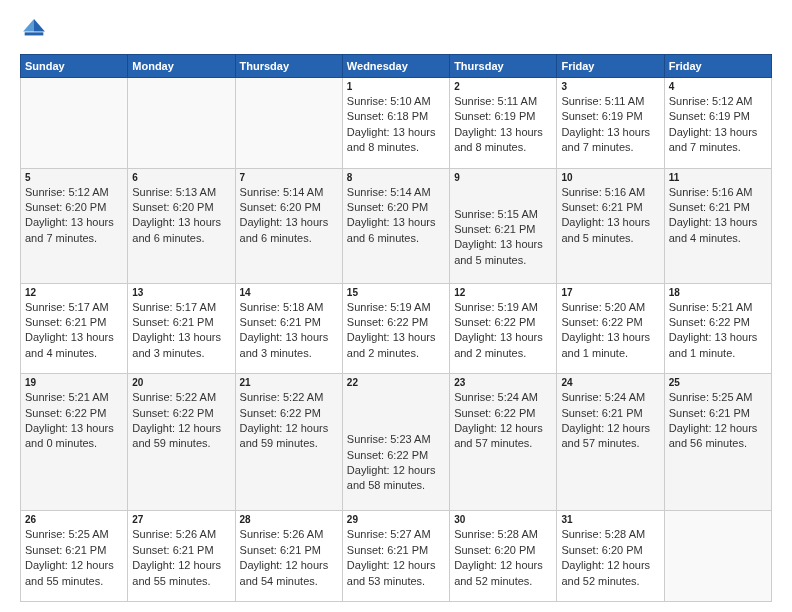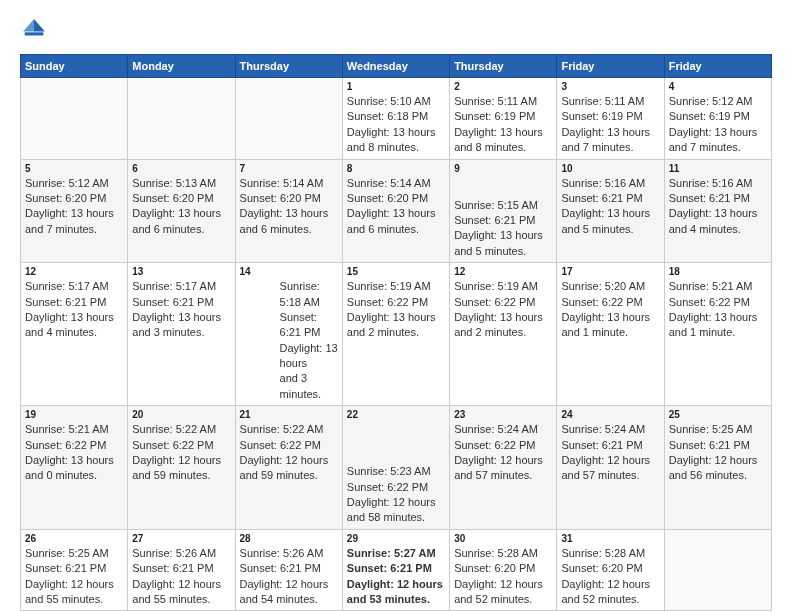--- a/index.html
+++ b/index.html
@@ -230,21 +230,21 @@
           </td>
           <td>
             <div class="day-num">13</div>
             <div class="cell-text" style="white-space: pre-line;">Sunrise: 5:17 AM
 Sunset: 6:21 PM
 Daylight: 13 hours
 and 3 minutes.</div>
           </td>
           <td>
             <div class="day-num">14</div>
-            <div class="cell-text" style="white-space: pre-line; margin-left: 40px;">Sunrise: 5:18 AM
+            <div class="cell-text" style="white-space: pre-line;">Sunrise: 5:18 AM
 Sunset: 6:21 PM
 Daylight: 13 hours
 and 3 minutes.</div>
           </td>
           <td>
             <div class="day-num">15</div>
             <div class="cell-text" style="white-space: pre-line;">Sunrise: 5:19 AM
 Sunset: 6:22 PM
 Daylight: 13 hours
 and 2 minutes.</div>
@@ -339,21 +339,21 @@
           </td>
           <td>
             <div class="day-num">28</div>
             <div class="cell-text" style="white-space: pre-line;">Sunrise: 5:26 AM
 Sunset: 6:21 PM
 Daylight: 12 hours
 and 54 minutes.</div>
           </td>
           <td>
             <div class="day-num">29</div>
-            <div class="cell-text" style="white-space: pre-line; font-weight: bold;">Sunrise: 5:27 AM
+            <div class="cell-text" style="white-space: pre-line;">Sunrise: 5:27 AM
 Sunset: 6:21 PM
 Daylight: 12 hours
 and 53 minutes.</div>
           </td>
           <td>
             <div class="day-num">30</div>
             <div class="cell-text" style="white-space: pre-line;">Sunrise: 5:28 AM
 Sunset: 6:20 PM
 Daylight: 12 hours
 and 52 minutes.</div>

